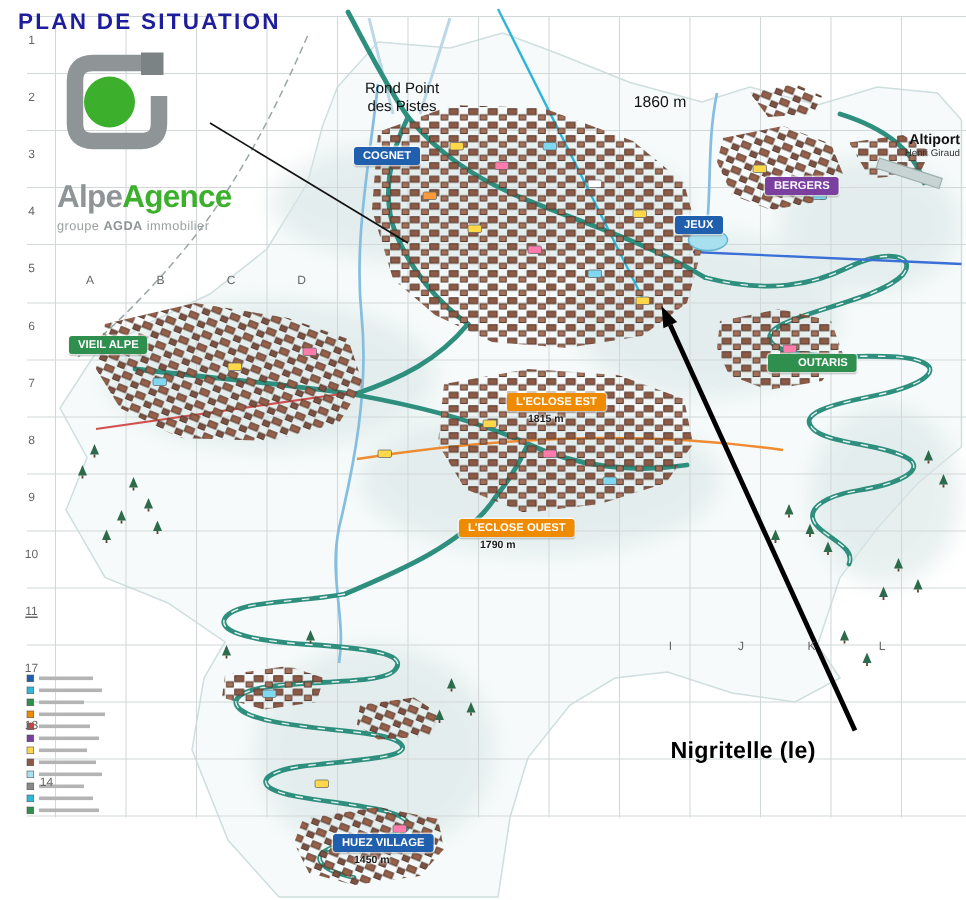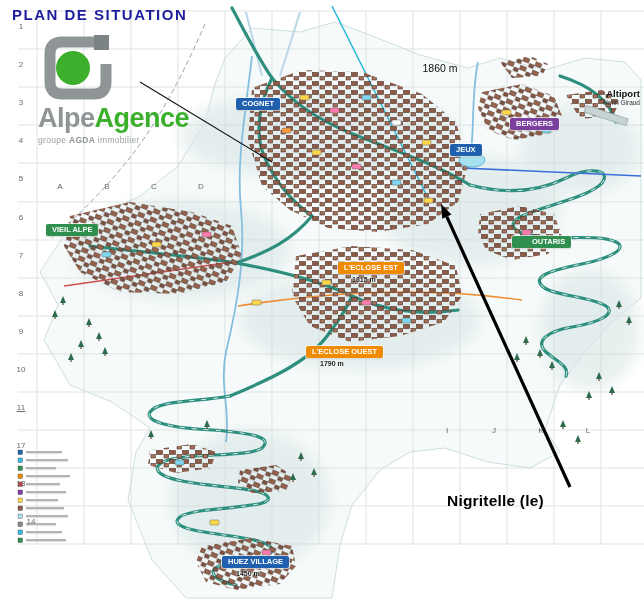--- a/index.html
+++ b/index.html
@@ -5,21 +5,21 @@
   * { box-sizing: border-box; margin: 0; padding: 0; }
   body { font-family: "Liberation Sans", sans-serif; background: #fff; }
   .page { position: relative; width: 644px; height: 600px; background: #ffffff; overflow: hidden; }
   .map-svg { position: absolute; left: 0; top: 0; }
 
   .title { position: absolute; left: 12px; top: 6px; font-size: 15px; font-weight: 600;
            letter-spacing: 1.5px; color: #1e1e9c; }
 
   .logo { position: absolute; left: 38px; top: 34px; width: 140px; }
   .logo-mark { display: block; margin-left: 4px; }
-  .logo-name { font-size: 27px; font-weight: bold; letter-spacing: -0.5px; margin-top: 3px; }
+  .logo-name { font-size: 21px; font-weight: bold; letter-spacing: -0.5px; margin-top: 20px; }
   .logo-name .gray { color: #8f9596; }
   .logo-name .green { color: #3cb02c; }
   .logo-tag { font-size: 8.5px; color: #9aa0a0; margin-top: 1px; letter-spacing: .3px; }
   .logo-tag .brand { font-weight: bold; color: #8f9596; }
 
   .map-label { position: absolute; color: #111; }
   .lbl-rondpoint { left: 228px; top: 54px; width: 80px; text-align: center; font-size: 10px; line-height: 1.15; }
   .lbl-resort { left: 388px; top: 62px; width: 104px; text-align: center; }
   .lbl-resort .name { font-size: 13.5px; font-weight: bold; display: block; }
   .lbl-resort .alt  { font-size: 10.5px; display: block; }
@@ -255,20 +255,24 @@
       <circle cx="31" cy="34" r="17" fill="#3cb02c"></circle>
     </svg>
     <div class="logo-name">
       <span class="gray">Alpe</span><span class="green">Agence</span>
     </div>
     <div class="logo-tag">
       <span>groupe </span><span class="brand">AGDA</span><span> immobilier</span>
     </div>
   </div>
 
+  <div class="map-label lbl-rondpoint">
+    <div>Rond Point</div>
+    <div>des Pistes</div>
+  </div>
 
   <div class="map-label lbl-resort">
     <span class="alt">1860 m</span>
   </div>
 
   <div class="map-label lbl-altiport">
     <span class="name">Altiport</span>
     <span class="sub">Henri Giraud</span>
   </div>
 

